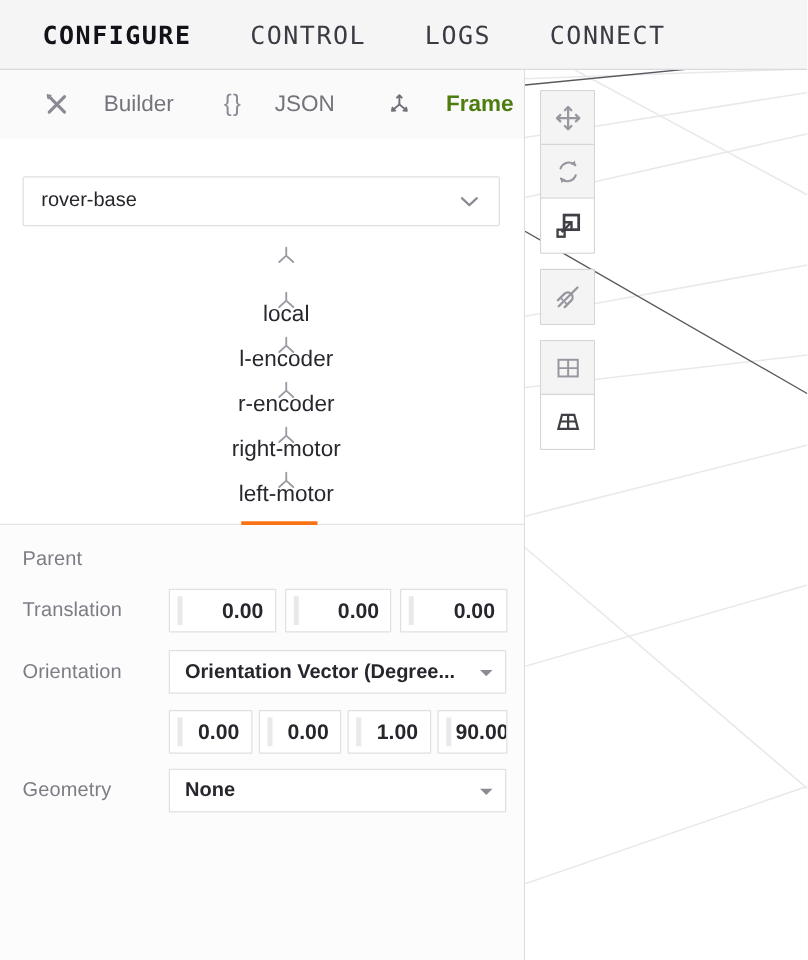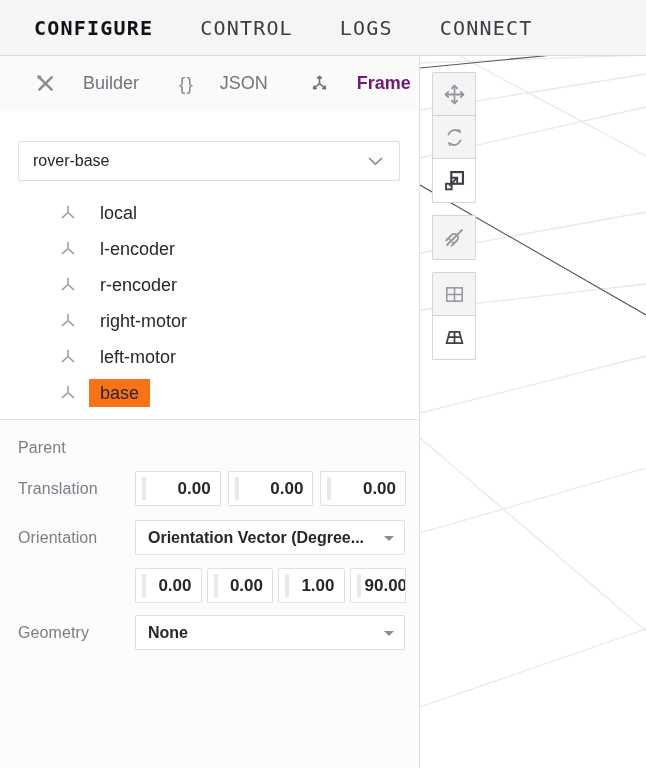--- a/index.html
+++ b/index.html
@@ -28,32 +28,32 @@
     background:#FBFBFC; display:flex; flex-direction:column;
     box-shadow: inset 1px 0 0 #ECECEE;
   }
 
   
   .subnav {
     height:55px; min-height:55px; background:#FAFAFB;
     display:flex; align-items:center; padding-left:34px; gap:40px;
   }
   .subnav-tab { display:flex; align-items:center; gap:26px; font-size:18px; color:#74747D; }
-  .subnav-tab.active { color:#701a75; font-weight:bold; }
+  .subnav-tab.active { color:#4d7c0f; font-weight:bold; }
   .subnav-tab .braces { font-size:19px; color:#8A8A93; letter-spacing:1px; font-weight:400; }
 
   
   .tree-section { background:#FFFFFF; border-bottom:1px solid #E4E4E7; padding:30px 19px 8px 18px; }
   .component-select {
     height:40px; border:1px solid #DFDFE2; border-radius:2px; background:#fff;
     display:flex; align-items:center; justify-content:space-between;
     padding:0 16px 0 14px; font-size:16px; color:#26262C;text-align:right;
   }
   .tree-list { margin-top:14px; }
-  .tree-row { height:36px; display:flex; align-items:center; padding-left:40px; gap:22px; font-size:18px; color:#27272D; }
+  .tree-row { height:36px; display:flex; align-items:center; padding-left:40px; gap:22px; font-size:18px; color:#27272D;flex-direction:column; }
   .tree-row .tree-label { line-height:28px; }
   .tree-row .tree-label.selected { background:#f97316; padding:0 11px; margin-left:-11px; }
 
   
   .form-section { flex:1; background:#FCFCFD; padding:19px 14px 0 18px; }
   .form-row { display:flex; align-items:center; margin-bottom:14px; }
   .form-label { width:117px; min-width:117px; font-size:16px; color:#7C7C85; letter-spacing:0.1px; }
   .form-control { width:271px; }
   .select-box {
     position:relative; height:35px; border:1px solid #E0E0E3; border-radius:1px; background:#fff;

